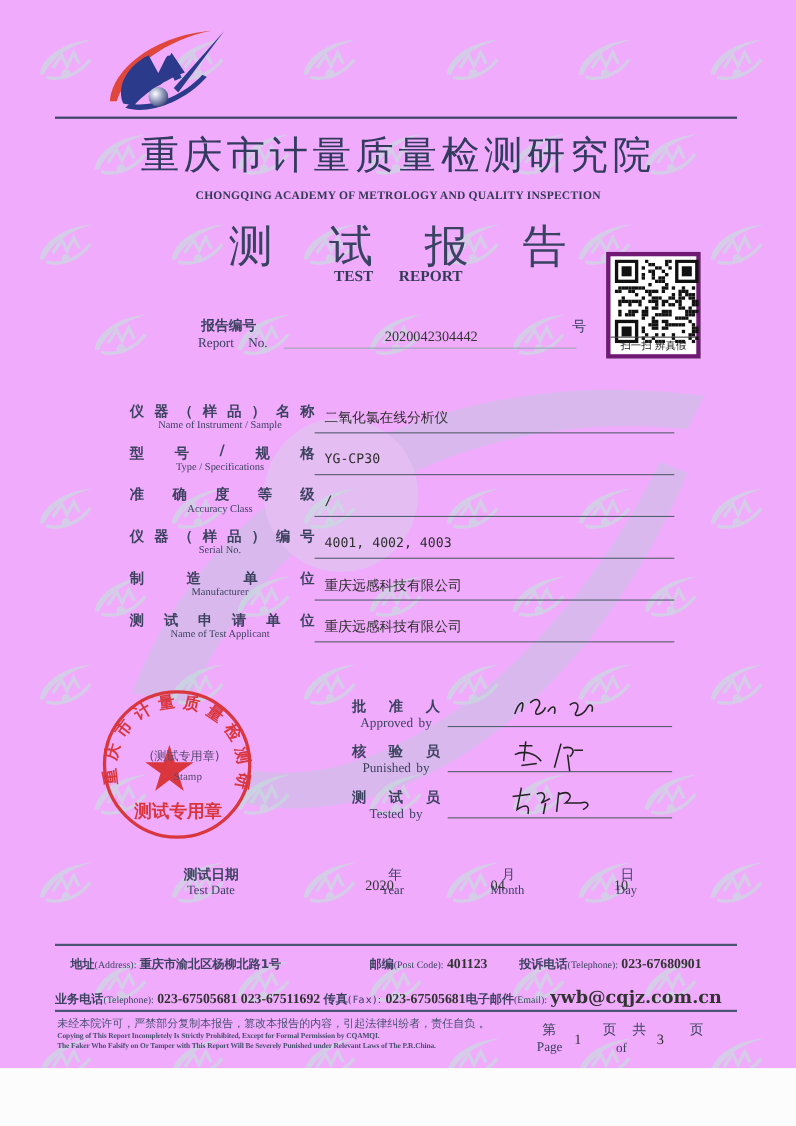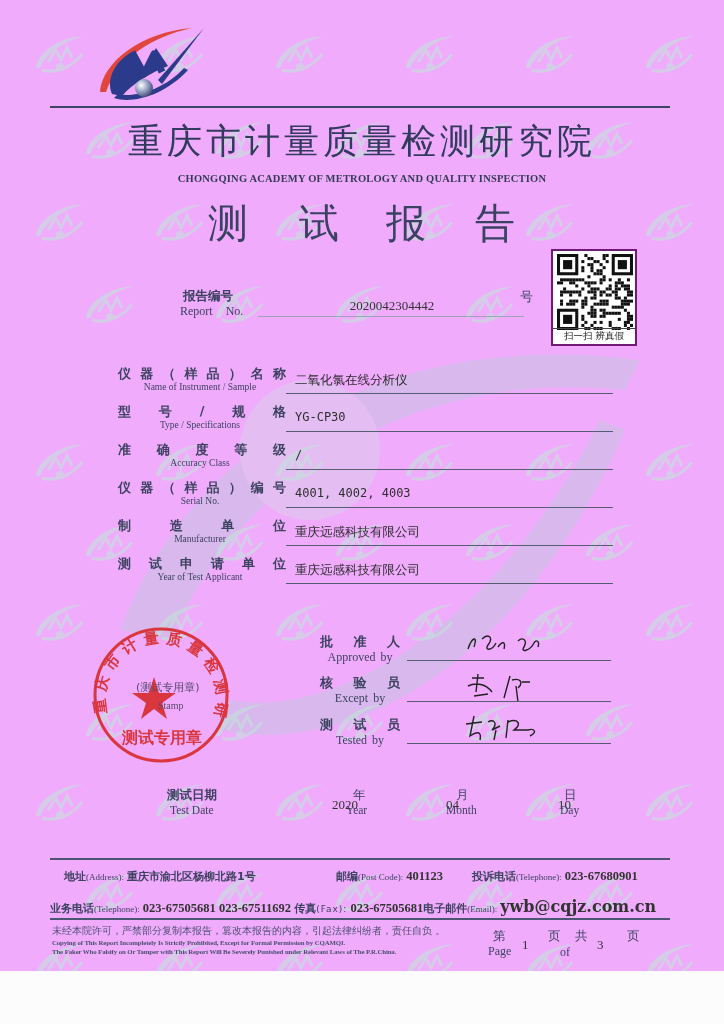--- a/index.html
+++ b/index.html
@@ -18,21 +18,21 @@
   .logo { position: absolute; left: 92px; top: 22px; width: 115px; height: 82px; }
 
   .top-rule { position: absolute; left: 50px; top: 106px; width: 620px; height: 2px; background: #3b4566; }
 
   .inst-cn { position: absolute; left: 0; top: 118px; width: 724px; text-align: center; font-family: "DejaVu Sans", sans-serif; font-size: 35px; letter-spacing: 4px; color: #323b5e; font-weight: 400; }
   .inst-en { position: absolute; left: 0; top: 173px; width: 724px; text-align: center; font-size: 10.5px; font-weight: 700; color: #333a55; letter-spacing: 0.2px; }
 
   .title-cn { position: absolute; top: 196px; font-family: "DejaVu Sans", sans-serif; font-size: 40px; color: #3a4262; }
   .title-en { position: absolute; left: 0; top: 244px; width: 724px; text-align: center; font-size: 14px; font-weight: 700; color: #333a55; word-spacing: 20px; }
 
-  .qr { position: absolute; left: 551px; top: 229px; width: 86px; height: 97px; border: 2px solid #701a75; background: #fff; margin-top: 20px; }
+  .qr { position: absolute; left: 551px; top: 229px; width: 86px; height: 97px; border: 4px solid #701a75; background: #fff; }
   .qr-code { position: absolute; left: 3px; top: 3px; width: 78px; height: 76px; }
   .qr-caption { position: absolute; left: 0; bottom: 1px; width: 100%; text-align: center; font-family: "DejaVu Sans", sans-serif; font-size: 9.5px; color: #222; border-top: 1px solid #444; padding-top: 1px; }
 
   .rn-label-cn { position: absolute; left: 183px; top: 288px; font-family: "DejaVu Sans", sans-serif; font-size: 12.5px; font-weight: 700; color: #3c4160; }
   .rn-label-en { position: absolute; left: 180px; top: 304px; font-size: 12px; color: #3c4160; word-spacing: 10px; }
   .rn-value { position: absolute; left: 260px; top: 298px; width: 264px; text-align: center; font-size: 13px; color: #333; }
   .rn-line { position: absolute; left: 258px; top: 316px; width: 266px; height: 1px; background: #9aa6b8; }
   .rn-suffix { position: absolute; left: 520px; top: 288px; font-family: "DejaVu Sans", sans-serif; font-size: 13px; color: #3c4160; }
 
   .field { position: absolute; left: 115px; width: 500px; height: 38px; }
@@ -498,20 +498,21 @@
 
   <div class="top-rule"></div>
 
   <div class="inst-cn">重庆市计量质量检测研究院</div>
   <div class="inst-en">CHONGQING ACADEMY OF METROLOGY AND QUALITY INSPECTION</div>
 
   <div class="title-cn" style="left:208px">测</div>
   <div class="title-cn" style="left:299px">试</div>
   <div class="title-cn" style="left:386px">报</div>
   <div class="title-cn" style="left:475px">告</div>
+  <div class="title-en">TEST REPORT</div>
 
   <div class="qr">
     <svg class="qr-code" id="qr-svg" viewBox="0 0 25 25">
         <rect x="9" y="0" width="1" height="1" fill="#111"></rect>
         <rect x="15" y="0" width="1" height="1" fill="#111"></rect>
         <rect x="16" y="0" width="1" height="1" fill="#111"></rect>
         <rect x="10" y="1" width="1" height="1" fill="#111"></rect>
         <rect x="11" y="1" width="1" height="1" fill="#111"></rect>
         <rect x="15" y="1" width="1" height="1" fill="#111"></rect>
         <rect x="8" y="2" width="1" height="1" fill="#111"></rect>
@@ -774,21 +775,21 @@
       </div>
       <div class="field" style="top: 555px;">
         <div class="f-cn">
           <span>测</span>
           <span>试</span>
           <span>申</span>
           <span>请</span>
           <span>单</span>
           <span>位</span>
         </div>
-        <div class="f-en">Year of Test Applicant</div>
+        <div class="f-en">Name of Test Applicant</div>
         <div class="f-val cn">重庆远感科技有限公司</div>
         <div class="f-line"></div>
       </div>
     </div>
 
   <svg class="stamp" viewBox="0 0 150 140">
     <defs>
       <path id="stampArc" d="M 22 92 A 56 56 0 1 1 128 92"></path>
     </defs>
     <circle cx="75" cy="70" r="66" fill="none" stroke="#d9363e" stroke-width="3"></circle>
@@ -813,21 +814,21 @@
           <path d="M10 22 C 14 10, 20 8, 16 20 M 24 12 C 30 6, 36 10, 30 18 C 26 24, 34 24, 38 16 M 40 20 C 44 14, 48 14, 46 22 M 60 14 C 64 10, 70 12, 66 20 C 62 26, 72 24, 76 16 C 78 12, 82 14, 80 20" fill="none" stroke="#222" stroke-width="1.4"></path>
         </svg>
         <div class="sig-line"></div>
       </div>
       <div class="sig-row" style="top: 674px;">
         <div class="sig-cn">
           <span>核</span>
           <span>验</span>
           <span>员</span>
         </div>
-        <div class="sig-en">Except by</div>
+        <div class="sig-en">Punished by</div>
         <svg class="sig-hand" viewBox="0 0 100 34" aria-label="李 伟">
           <path d="M14 10 L 26 10 M 20 6 L 18 24 M 10 18 C 18 14, 28 16, 34 24 M 16 28 L 30 26 M 52 8 L 46 30 M 54 12 C 62 10, 66 14, 60 20 M 58 18 L 60 34 M 64 14 L 72 14" fill="none" stroke="#222" stroke-width="1.4"></path>
         </svg>
         <div class="sig-line"></div>
       </div>
       <div class="sig-row" style="top: 716px;">
         <div class="sig-cn">
           <span>测</span>
           <span>试</span>
           <span>员</span>

